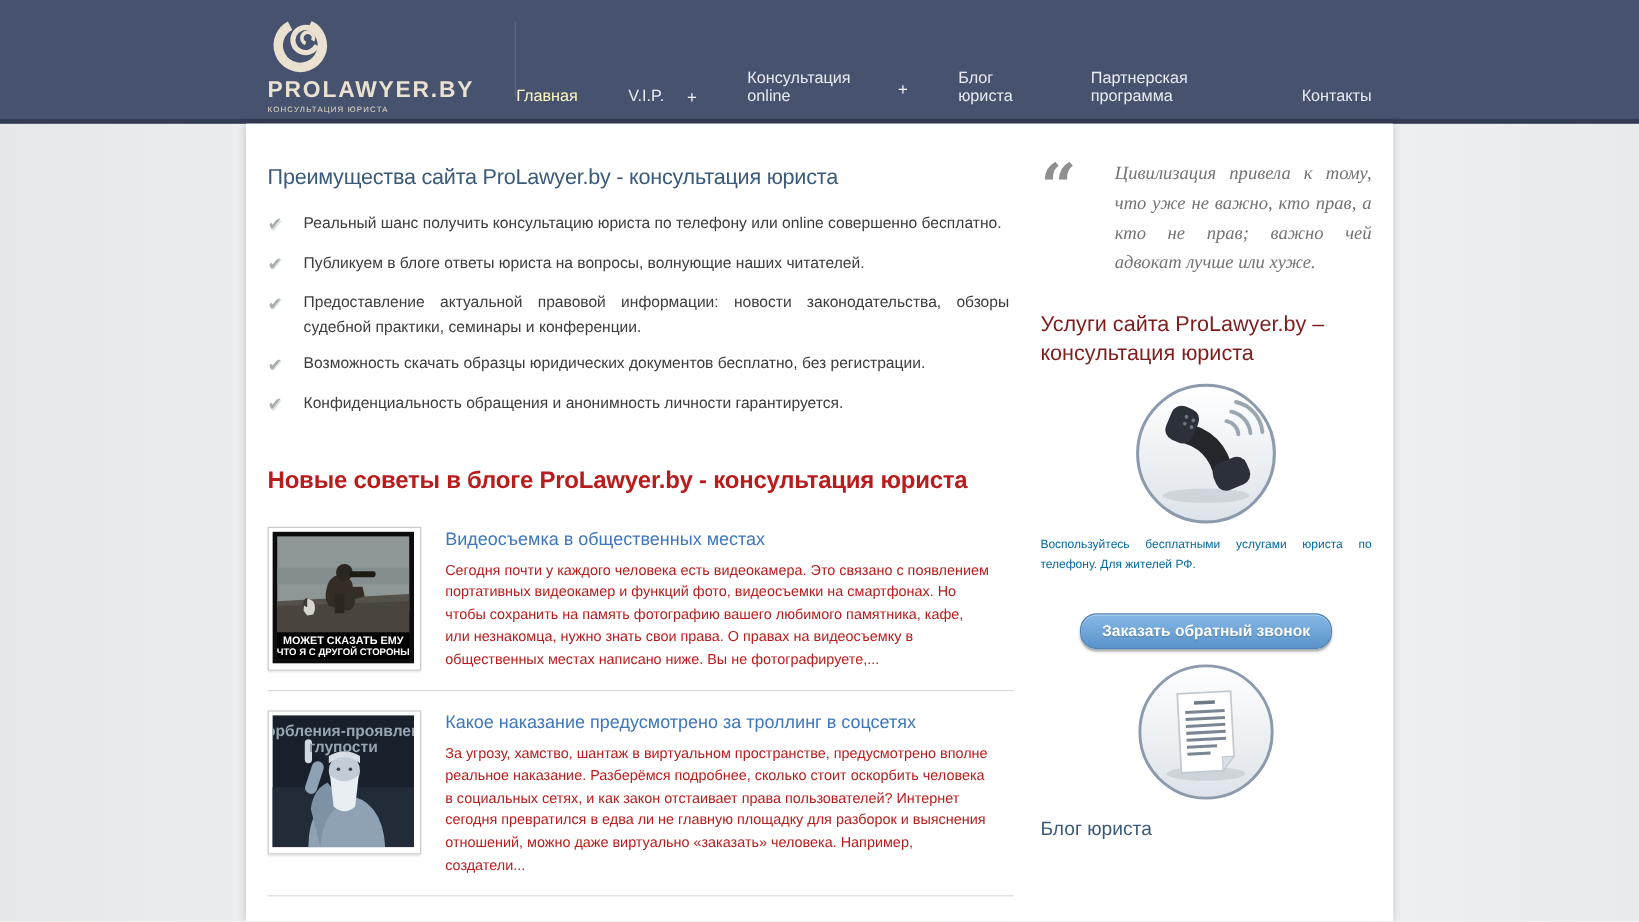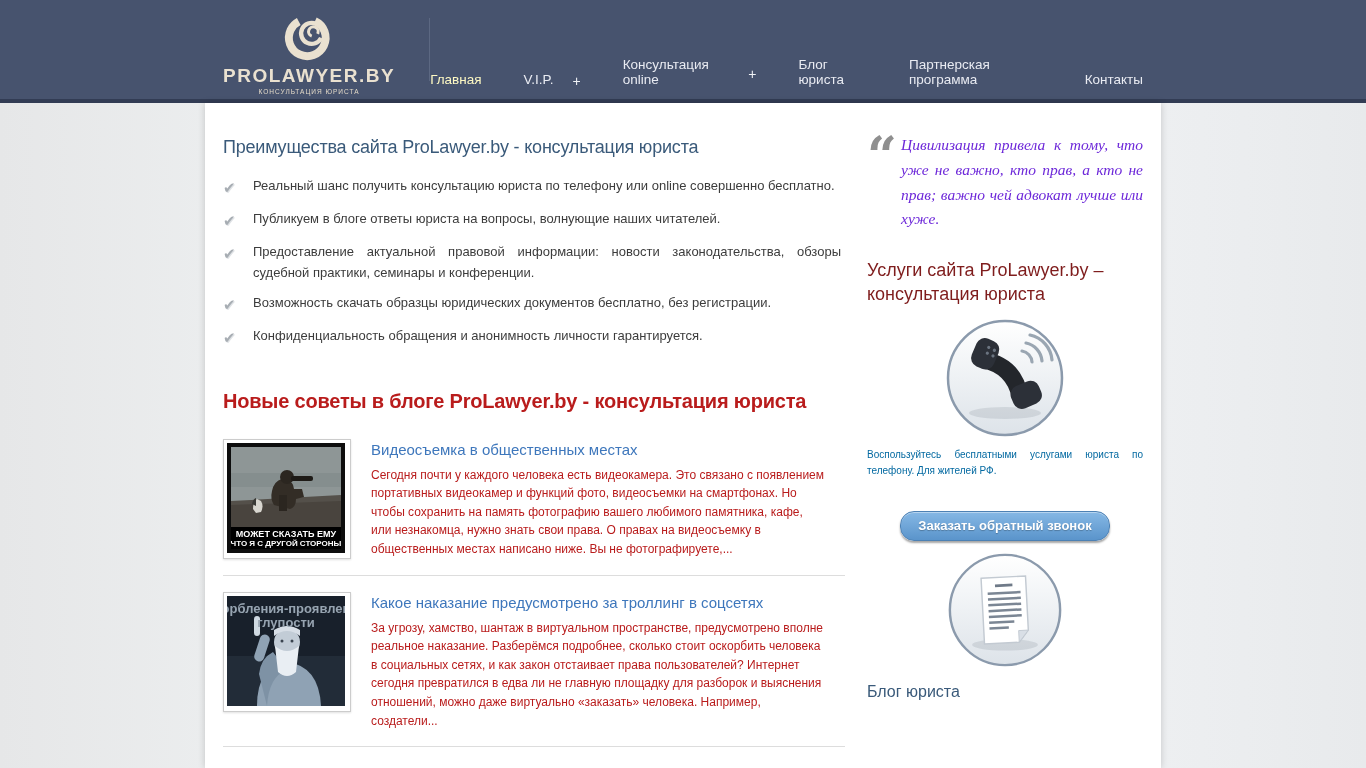--- a/index.html
+++ b/index.html
@@ -10,21 +10,21 @@
     color:#3c3c3c;
   }
   
   .site-header {
     height:103px; background:#47536e; border-bottom:4px solid #323c54;
   }
   .header-inner {
     width:956px; margin:0 auto; height:100%;
     display:flex; align-items:stretch;
   }
-  .logo { display:flex; flex-direction:column; align-items:center; padding:8px 0 0 18px; cursor:pointer; }
+  .logo { display:flex; flex-direction:column; align-items:flex-start; padding:8px 0 0 18px; cursor:pointer; }
   .logo-icon { width:58px; height:56px; }
   .logo-title {
     color:#eae1d0; font-size:19px; font-weight:bold; letter-spacing:1.5px; line-height:1; margin-top:2px;
   }
   .logo-tagline {
     color:#e3dac8; font-size:6.5px; letter-spacing:1px; margin-top:3px;
   }
   .header-divider { width:1px; background:#5c6882; margin:18px 0 18px 34px; }
   .main-nav {
     flex:1; display:flex; justify-content:flex-end; align-items:flex-end;
@@ -72,21 +72,21 @@
   .post-title { font-size:15px; color:#3e77bc; font-weight:normal; text-decoration:none; display:block; margin:2px 0 8px 0; cursor:pointer; }
   .post-excerpt { font-size:12px; line-height:1.55; color:#b91c1c; }
   
   .quote-row { display:flex; margin-bottom:26px; }
   .quote-mark {
     flex:0 0 34px; font-family:"DejaVu Serif", serif; font-size:52px; line-height:0.9;
     color:#8f8f8f; font-weight:bold;
   }
   .quote-text {
     font-family:"Liberation Serif", serif; font-style:italic; font-size:15.5px;
-    line-height:1.6; color:#6d28d9; text-align:justify;
+    line-height:1.6; color:#737373; text-align:justify;margin-left:28px;
   }
   h2.side-title {
     font-size:18px; font-weight:normal; color:#7f1d1d; line-height:1.35; margin:14px 0 10px 0;
   }
   h3.side-sub { font-size:16px; font-weight:normal; color:#3a5a7a; margin:14px 0 12px 0; }
   .badge-icon { display:block; margin:10px auto 6px auto; cursor:pointer; }
   .side-text { font-size:10px; line-height:1.6; color:#0369a1; text-align:justify; margin:8px 0 32px 0; }
   .callback-btn {
     display:block; margin:0 auto 10px auto; padding:6px 17px 7px 17px;
     font-family:"Liberation Sans", sans-serif; font-size:13px; font-weight:bold; color:#fff;

